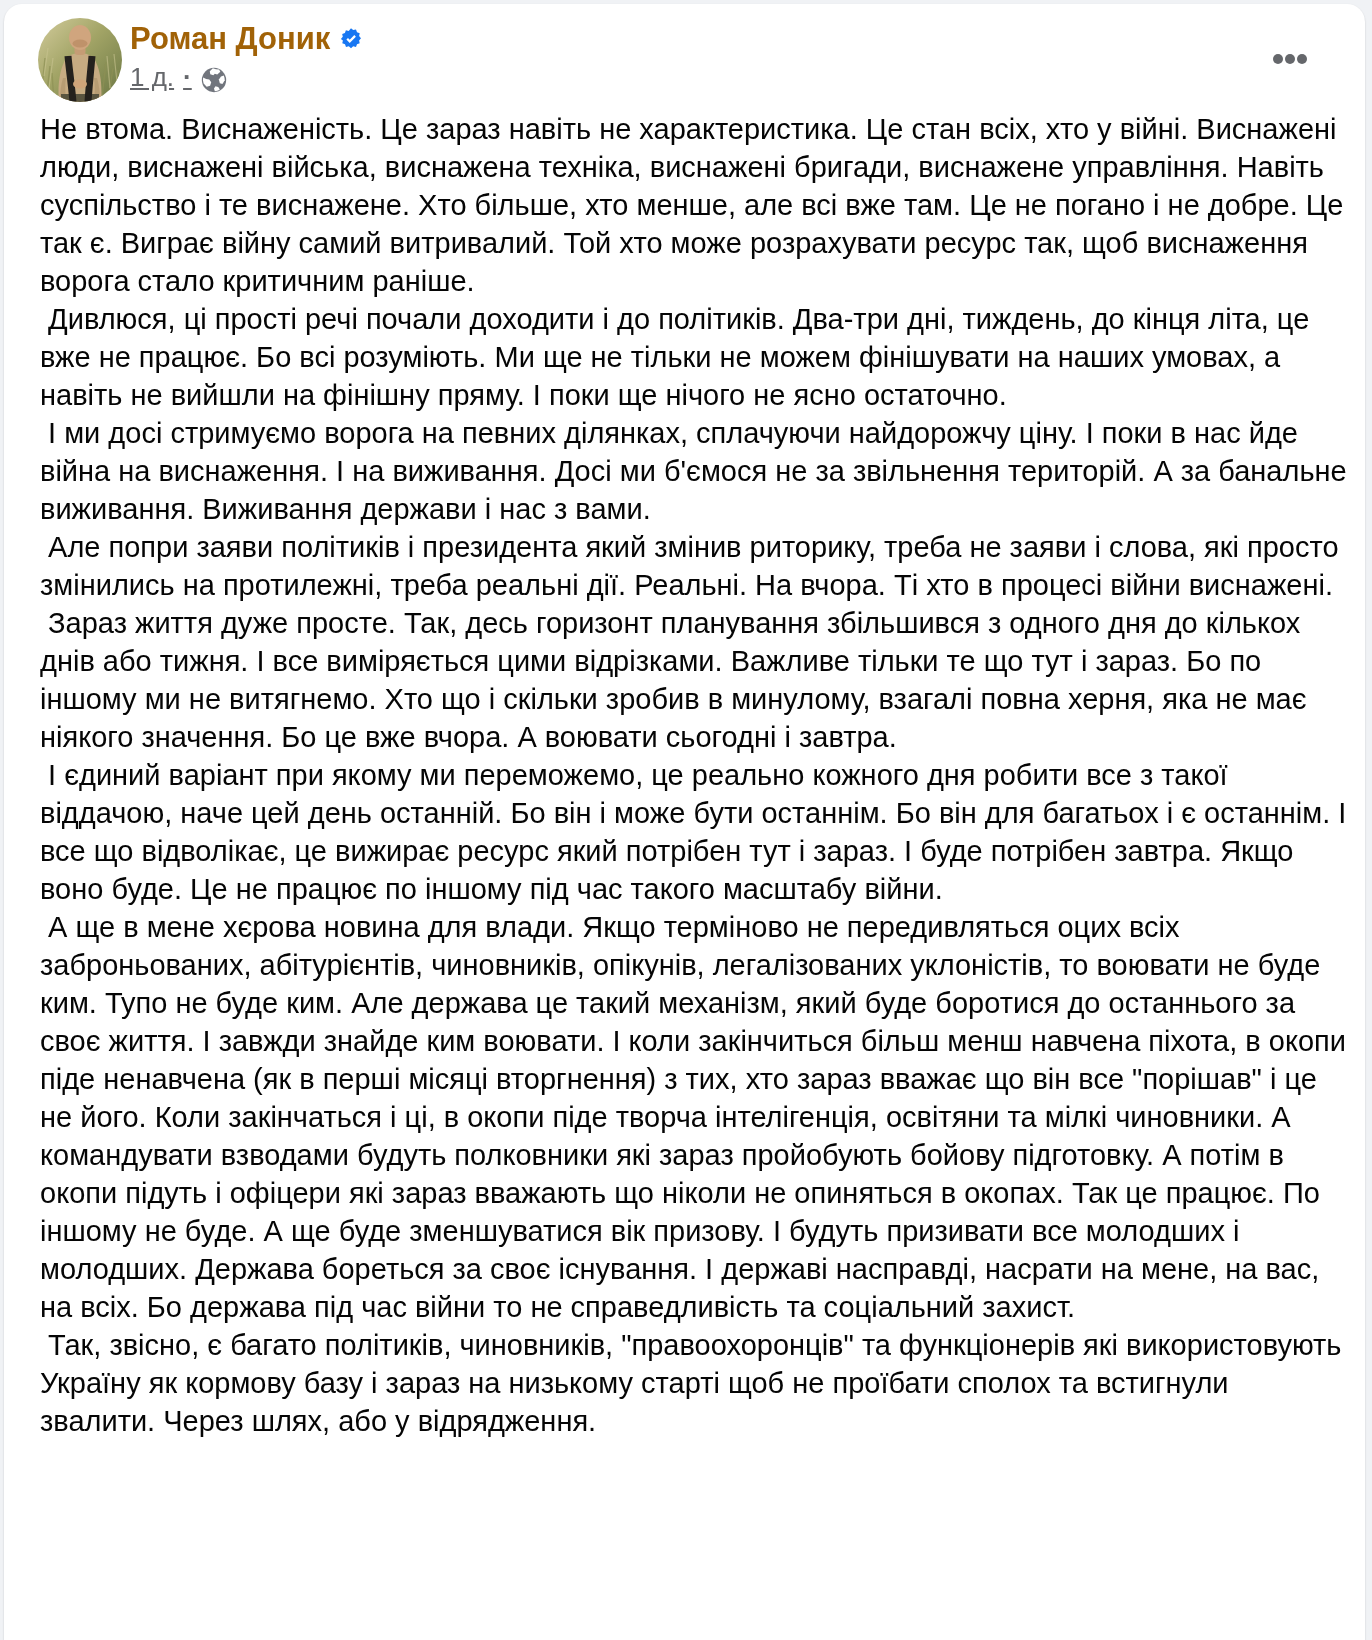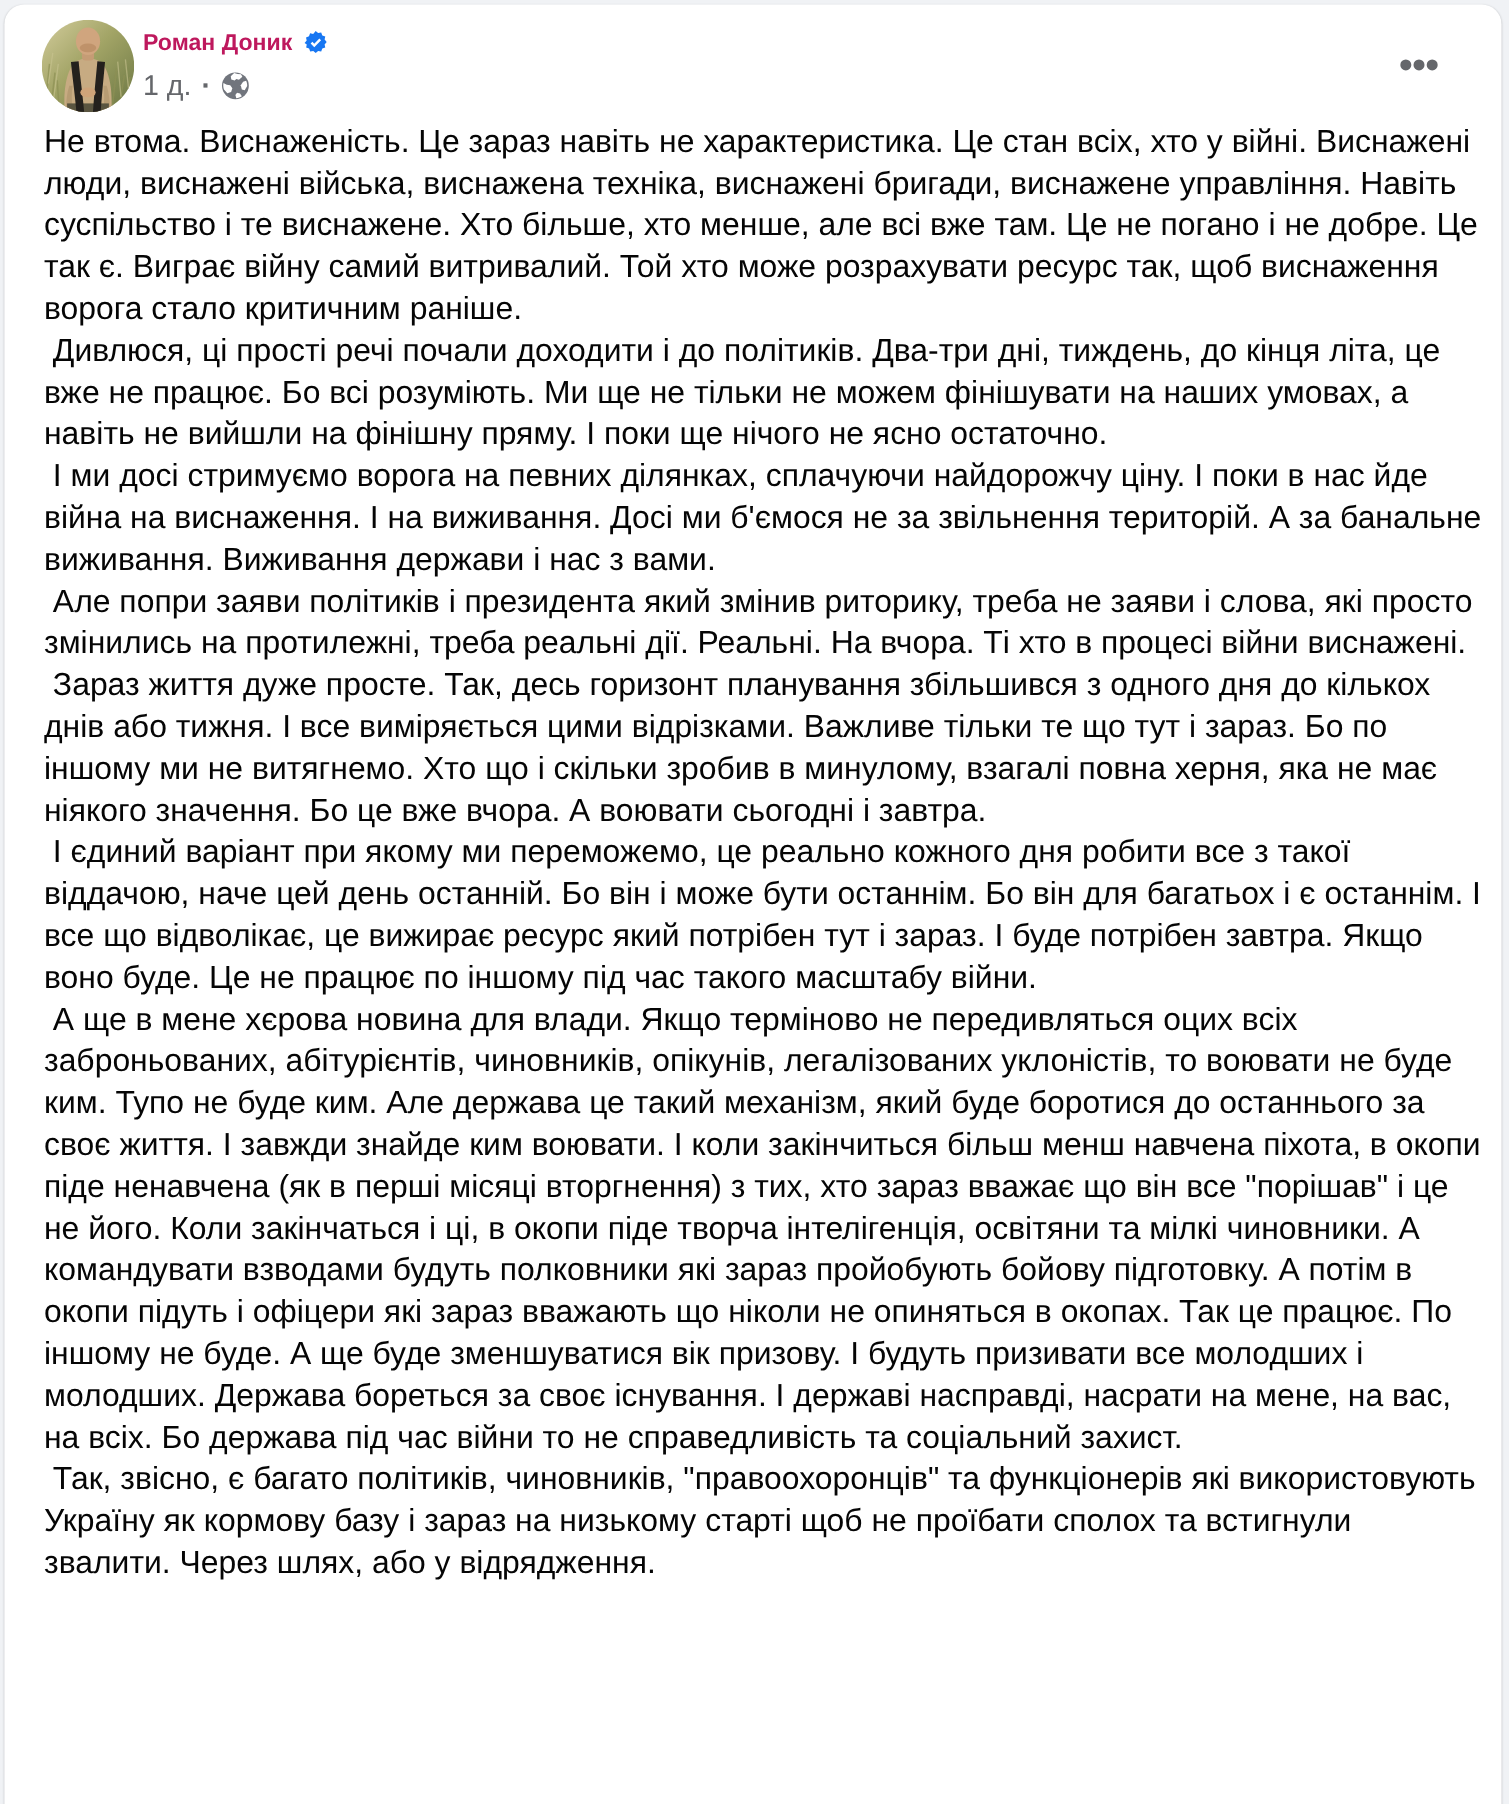--- a/index.html
+++ b/index.html
@@ -46,36 +46,37 @@
     margin-left: 8px;
     padding-top: 2px;
     min-width: 0;
   }
   .name-row {
     display: flex;
     align-items: center;
     gap: 9px;
   }
   .author-name {
-    font-size: 21px;
+    font-size: 31px;
     line-height: 38px;
     font-weight: 700;
-    color: #be185d;
+    color: #a16207;
     cursor: pointer;
   }
   .badge { display: inline-flex; }
   .badge svg { display: block; }
   .sub-row {
     display: flex;
-    align-items: center;
+    align-items: flex-end;
     gap: 9px;
     margin-top: 3px;
     color: #65676B;
     font-size: 26px;
     line-height: 32px;
+    text-decoration: underline;
   }
   .sub-row .timestamp { cursor: pointer; }
   .sub-row .sep { font-weight: 700; }
   .globe { display: inline-flex; margin-top: 1px; }
   .more-btn {
     position: absolute;
     right: 52px;
     top: 44px;
     display: flex;
     align-items: center;

